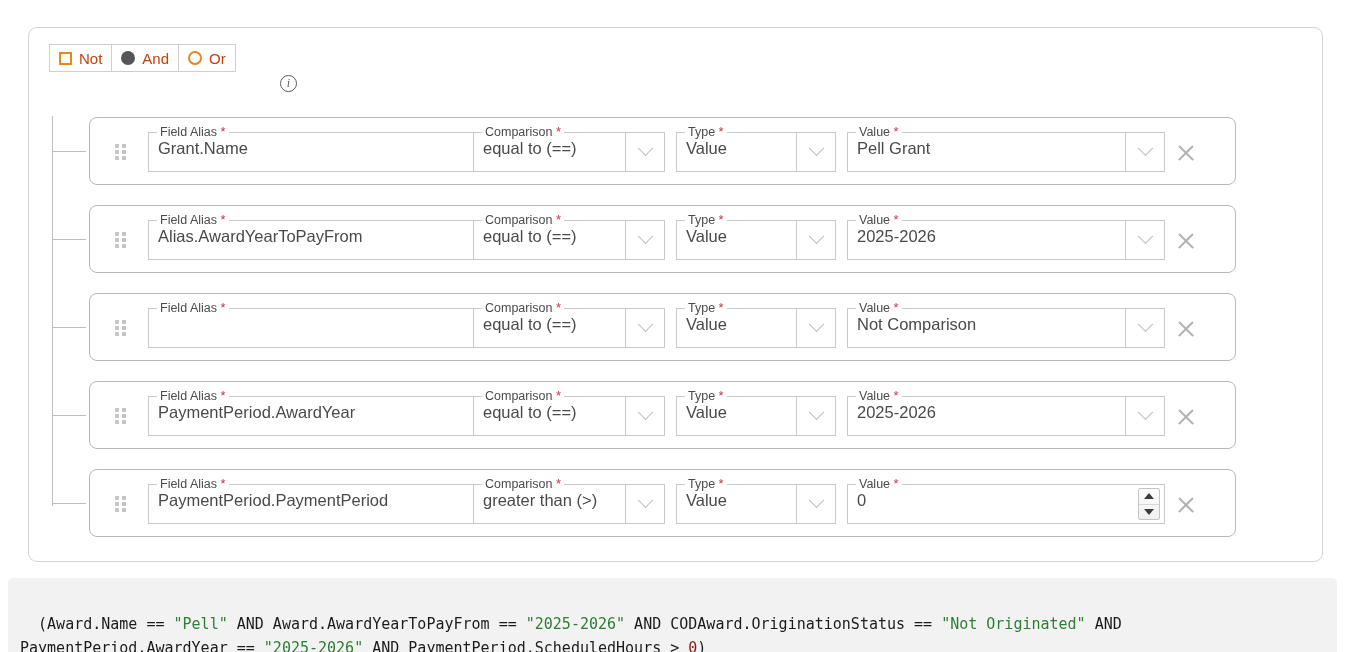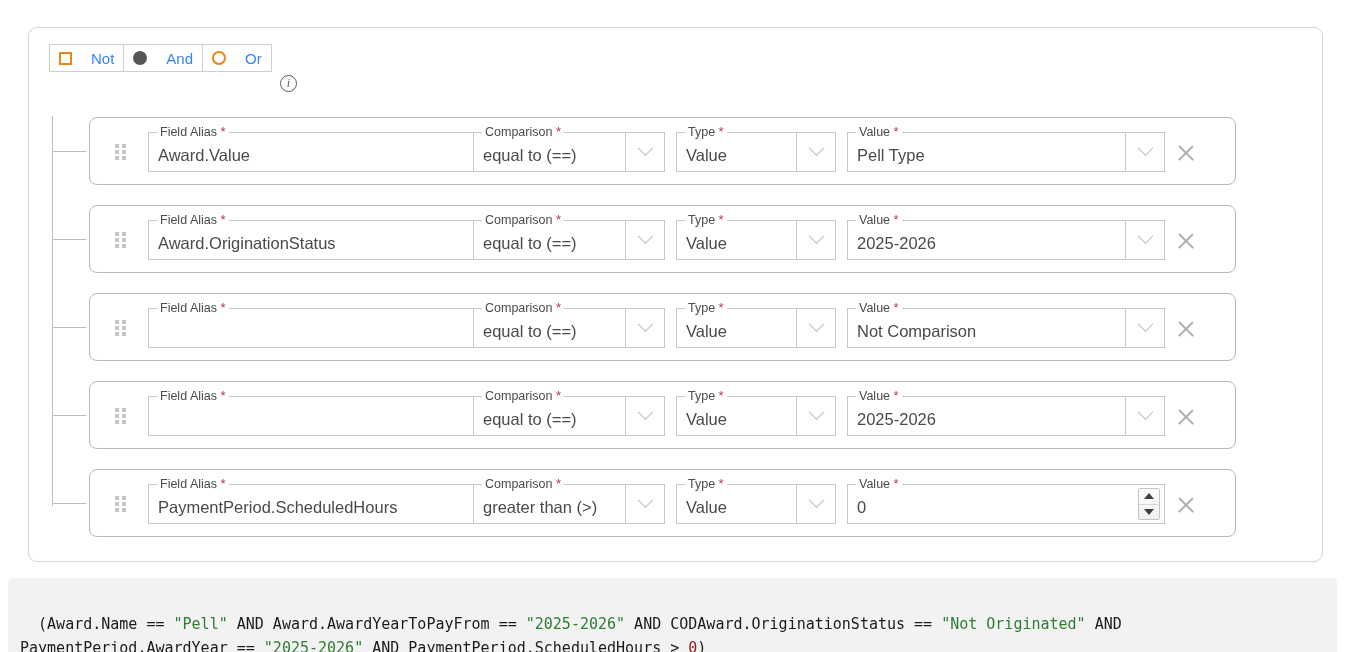--- a/index.html
+++ b/index.html
@@ -41,24 +41,24 @@
     top: 16px;
     display: flex;
     align-items: stretch;
     border: 1px solid #cfcfcf;
     background: #fff;
     height: 26px;
   }
   .op-seg {
     display: flex;
     align-items: center;
-    gap: 19px;
+    gap: 7px;
     padding: 0 9px;
     font-size: 15px;
-    color: #3b82f6;
+    color: #c2410c;
     cursor: pointer;
     white-space: nowrap;
   }
   .op-seg + .op-seg { border-left: 1px solid #cfcfcf; }
 
   .box-icon {
     width: 13px; height: 13px;
     border: 2px solid #e8871a;
     box-sizing: border-box;
     display: inline-block;
@@ -199,21 +199,20 @@
     box-sizing: border-box;
   }
   .fs {
     position: relative;
     flex: 1 1 auto;
     border: 1px solid #c9c9c9;
     border-right: none;
     box-sizing: border-box;
     background: #fff;
     display: flex;
-    align-items: center;
   }
   .fs-legend {
     position: absolute;
     top: -8px;
     left: 8px;
     background: #fff;
     padding: 0 3px;
     font-size: 12.5px;
     color: #4b4b4b;
     white-space: nowrap;
@@ -360,21 +359,21 @@
           <i></i>
           <i></i>
           <i></i>
           <i></i>
           <i></i>
           <i></i>
         </div>
         <div class="field" style="left: 58px; width: 372px;">
           <div class="fs">
             <span class="fs-legend">Field Alias <span class="req">*</span></span>
-            <div class="fs-val">Award.Value</div>
+            <div class="fs-val">Grant.Name</div>
           </div>
           <div class="caret-box">
             <span class="caret"></span>
           </div>
         </div>
         <div class="field" style="left: 383px; width: 192px;">
           <div class="fs">
             <span class="fs-legend">Comparison <span class="req">*</span></span>
             <div class="fs-val">equal to (==)</div>
           </div>
@@ -387,41 +386,41 @@
             <span class="fs-legend">Type <span class="req">*</span></span>
             <div class="fs-val">Value</div>
           </div>
           <div class="caret-box">
             <span class="caret"></span>
           </div>
         </div>
         <div class="field" style="left: 757px; width: 318px;">
           <div class="fs">
             <span class="fs-legend">Value <span class="req">*</span></span>
-            <div class="fs-val">Pell Type</div>
+            <div class="fs-val">Pell Grant</div>
           </div>
           <div class="caret-box">
             <span class="caret"></span>
           </div>
         </div>
         <div class="del-x" style="left: 1085px;"></div>
       </div>
       <div class="rule" style="top: 177px;">
         <div class="drag-handle">
           <i></i>
           <i></i>
           <i></i>
           <i></i>
           <i></i>
           <i></i>
         </div>
         <div class="field" style="left: 58px; width: 372px;">
           <div class="fs">
             <span class="fs-legend">Field Alias <span class="req">*</span></span>
-            <div class="fs-val">Award.OriginationStatus</div>
+            <div class="fs-val">Alias.AwardYearToPayFrom</div>
           </div>
           <div class="caret-box">
             <span class="caret"></span>
           </div>
         </div>
         <div class="field" style="left: 383px; width: 192px;">
           <div class="fs">
             <span class="fs-legend">Comparison <span class="req">*</span></span>
             <div class="fs-val">equal to (==)</div>
           </div>
@@ -500,20 +499,21 @@
           <i></i>
           <i></i>
           <i></i>
           <i></i>
           <i></i>
           <i></i>
         </div>
         <div class="field" style="left: 58px; width: 372px;">
           <div class="fs">
             <span class="fs-legend">Field Alias <span class="req">*</span></span>
+            <div class="fs-val">PaymentPeriod.AwardYear</div>
           </div>
           <div class="caret-box">
             <span class="caret"></span>
           </div>
         </div>
         <div class="field" style="left: 383px; width: 192px;">
           <div class="fs">
             <span class="fs-legend">Comparison <span class="req">*</span></span>
             <div class="fs-val">equal to (==)</div>
           </div>
@@ -546,21 +546,21 @@
           <i></i>
           <i></i>
           <i></i>
           <i></i>
           <i></i>
           <i></i>
         </div>
         <div class="field" style="left: 58px; width: 372px;">
           <div class="fs">
             <span class="fs-legend">Field Alias <span class="req">*</span></span>
-            <div class="fs-val">PaymentPeriod.ScheduledHours</div>
+            <div class="fs-val">PaymentPeriod.PaymentPeriod</div>
           </div>
           <div class="caret-box">
             <span class="caret"></span>
           </div>
         </div>
         <div class="field" style="left: 383px; width: 192px;">
           <div class="fs">
             <span class="fs-legend">Comparison <span class="req">*</span></span>
             <div class="fs-val">greater than (&gt;)</div>
           </div>

